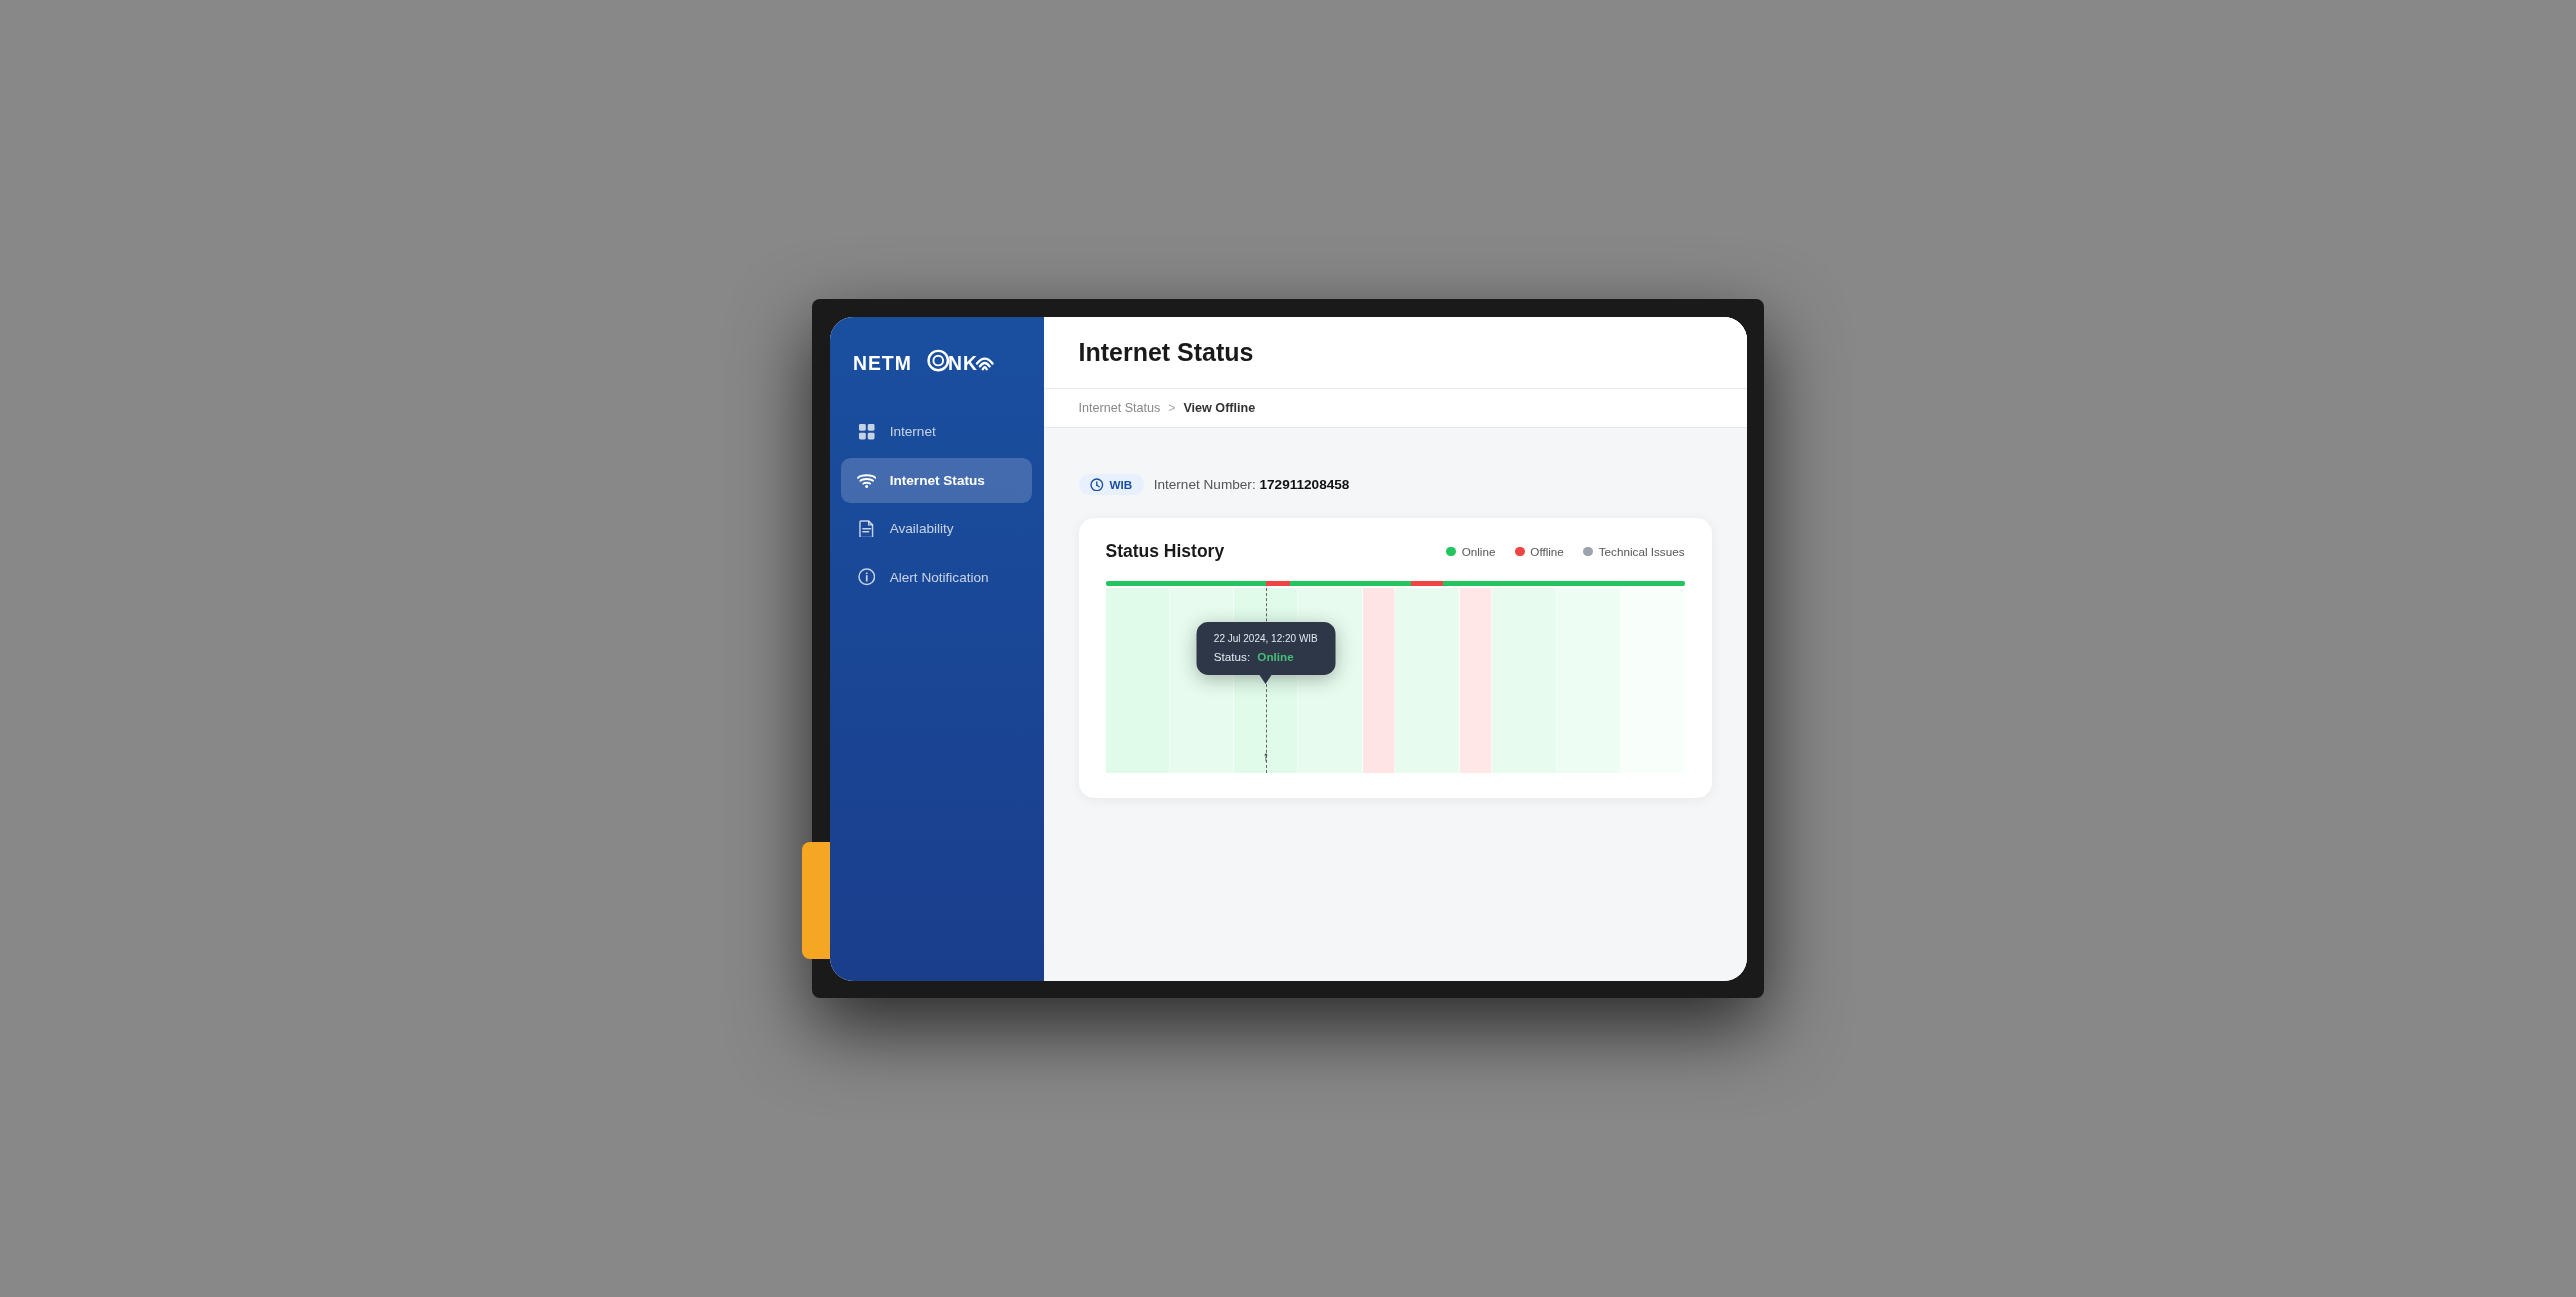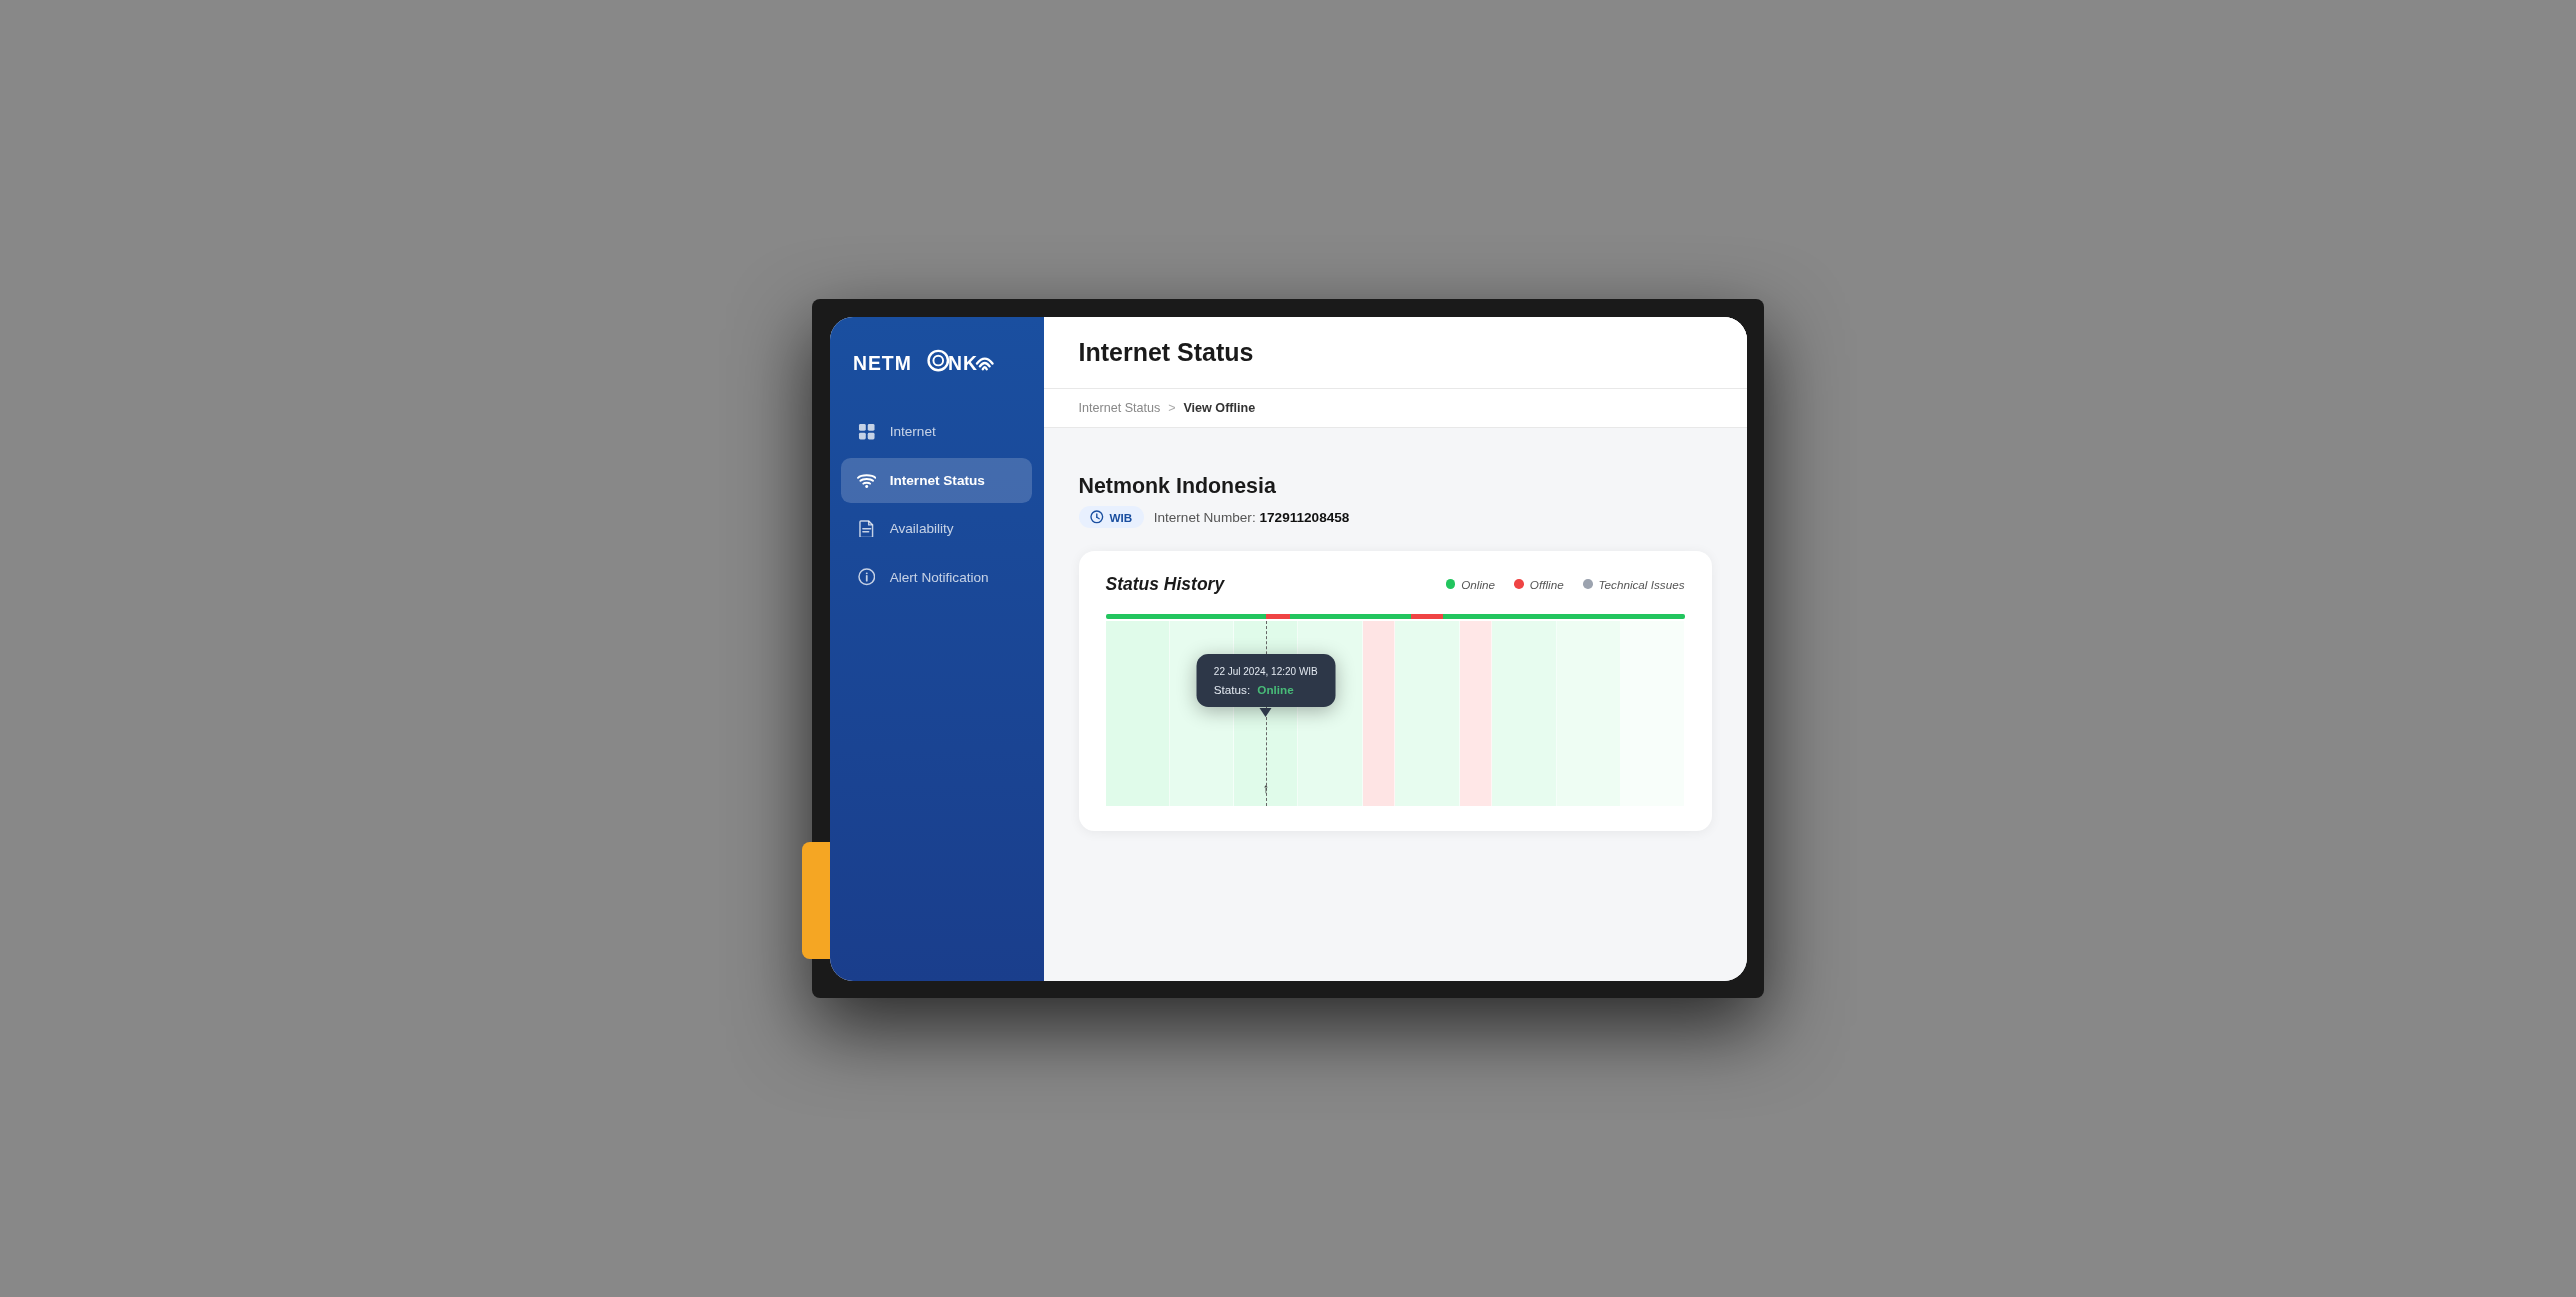--- a/index.html
+++ b/index.html
@@ -189,21 +189,20 @@
       border-radius: 15.5px;
       padding: 23px 27px;
       box-shadow: 0 1.9px 11.7px rgba(0,0,0,0.06);
     }
 
     .card-header {
       display: flex;
       align-items: center;
       justify-content: space-between;
       margin-bottom: 19.4px;
-      font-style: italic;
     }
 
     .card-title {
       font-size: 17.5px;
       font-weight: 800;
       color: #1a1a1a;
     }
 
     .legend {
       display: flex;
@@ -326,21 +325,20 @@
       </div>
 
       <div class="breadcrumb">
         <span>Internet Status</span>
         <span class="breadcrumb-sep">&gt;</span>
         <span class="breadcrumb-current">View Offline</span>
       </div>
 
       <div class="content-area">
 
-        <div class="section-title">Netmonk Indonesia</div>
 
         <div class="subtitle-row">
           <div class="timezone-badge">
             <svg width="13.6" height="13.6" viewBox="0 0 14 14" fill="none">
               <circle cx="7" cy="7" r="6" stroke="#1a4fa0" stroke-width="1.4" fill="none"></circle>
               <line x1="7" y1="4" x2="7" y2="7.5" stroke="#1a4fa0" stroke-width="1.4" stroke-linecap="round"></line>
               <line x1="7" y1="7.5" x2="9.5" y2="9" stroke="#1a4fa0" stroke-width="1.4" stroke-linecap="round"></line>
             </svg>
             <span>WIB</span>
           </div>

